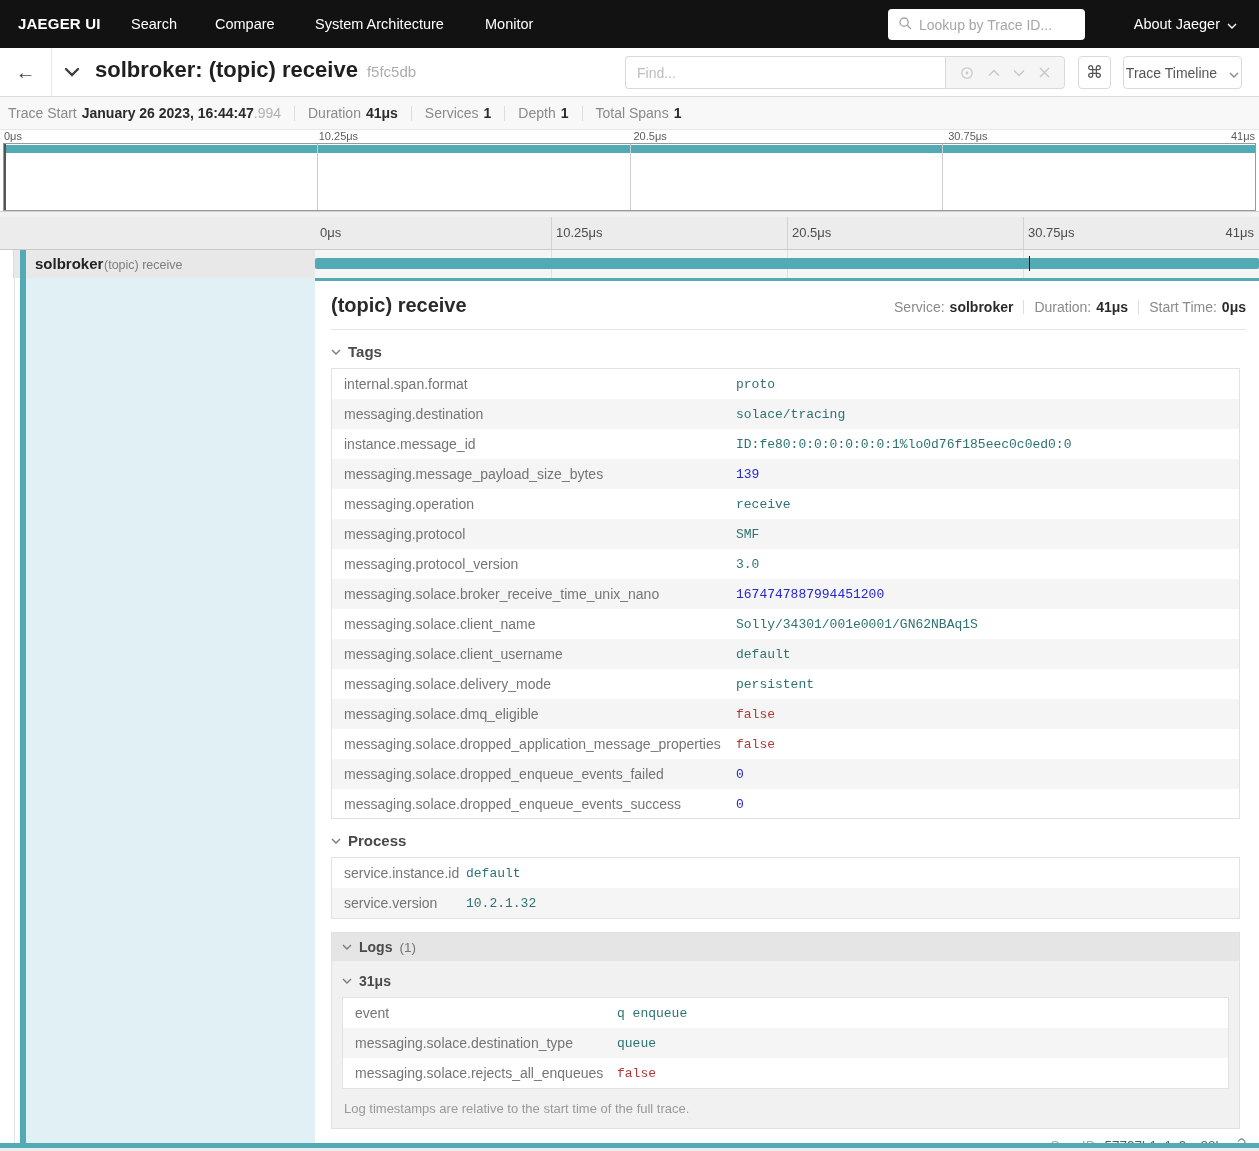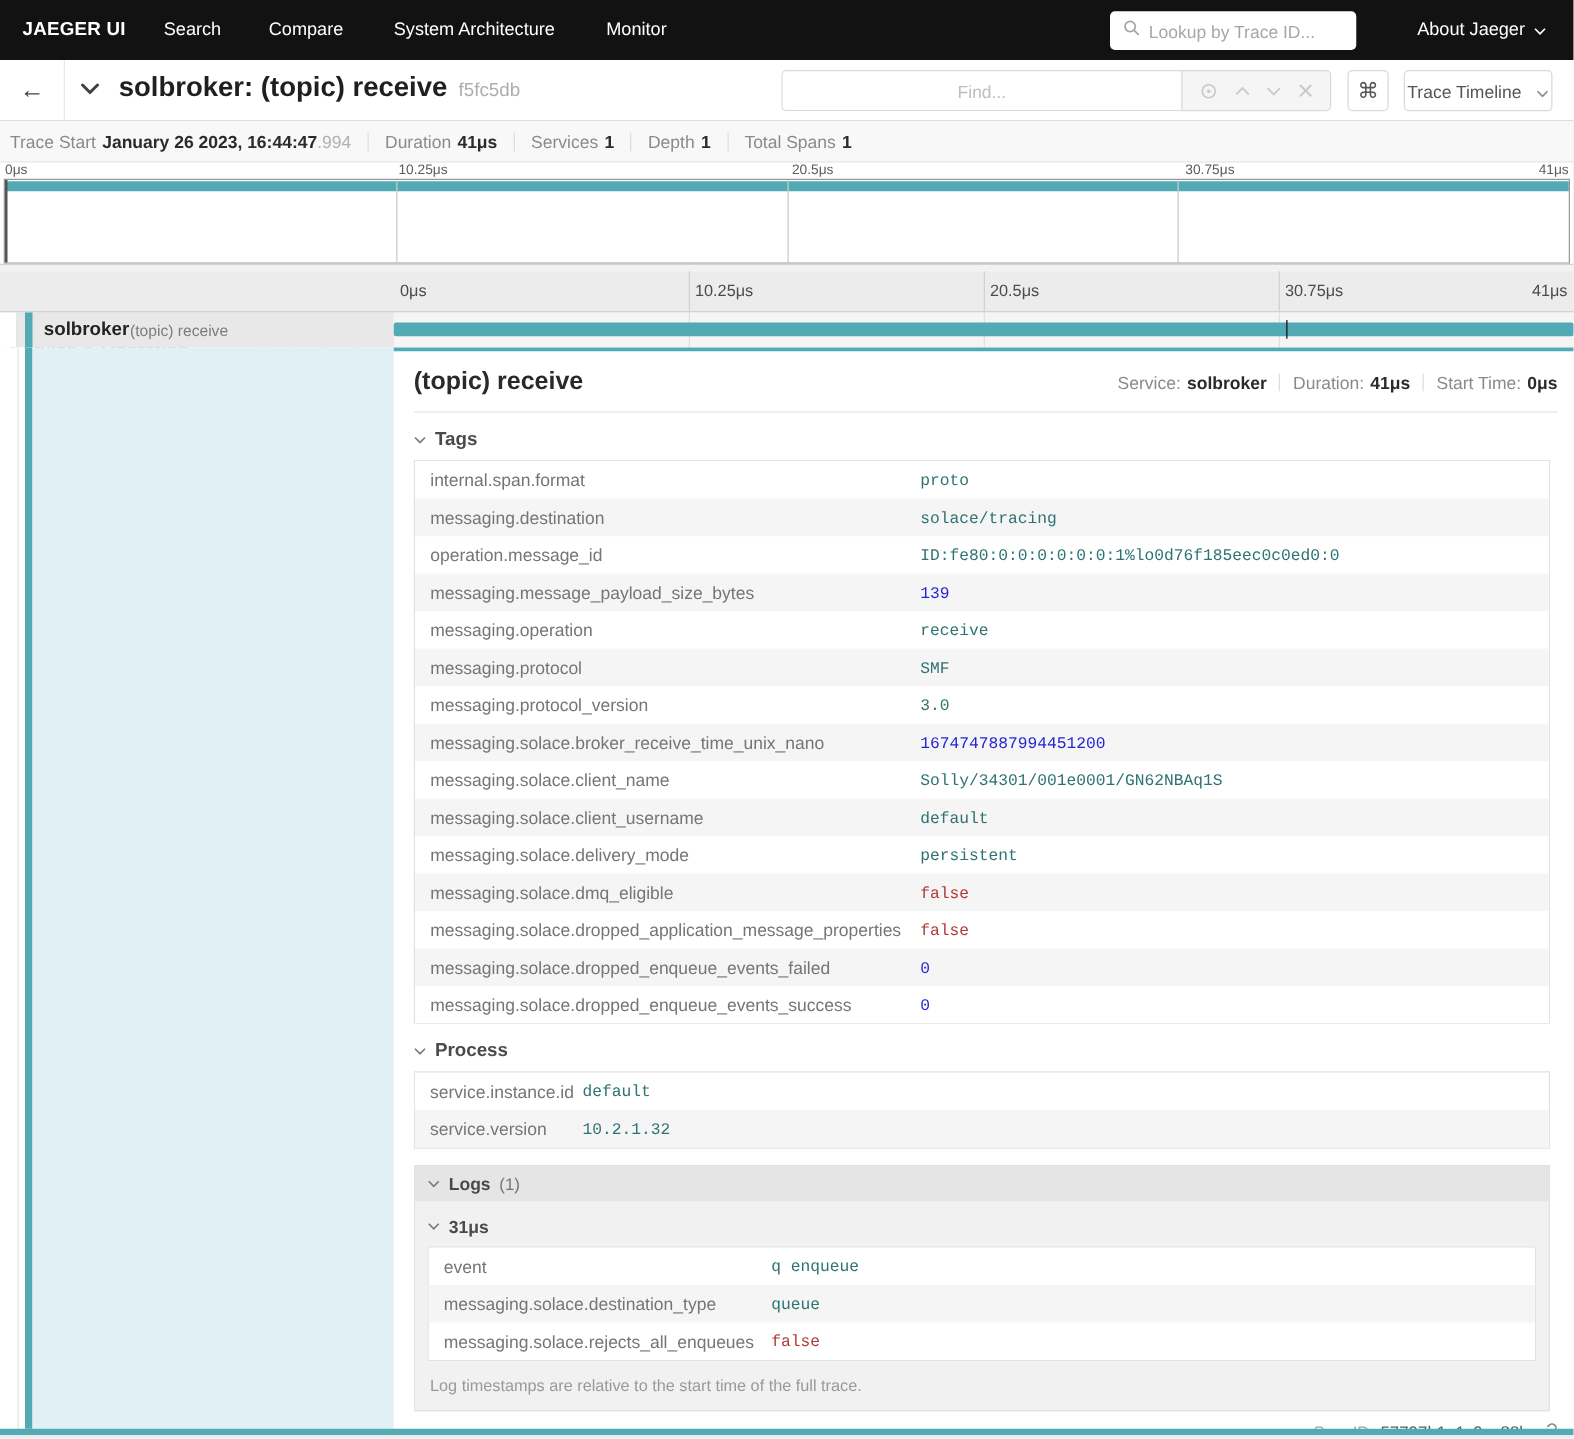--- a/index.html
+++ b/index.html
@@ -19,21 +19,21 @@
 
   
   .subheader { position:absolute; top:48px; left:0; width:100%; height:49px; background:#fff; border-bottom:1px solid #dcdcdc; }
   .backbtn { position:absolute; left:0; top:0; width:52px; height:48px; border-right:1px solid #e8e8e8;
              display:flex; align-items:center; justify-content:center; font-size:20px; color:#444; cursor:pointer; }
   .collapse-toggle { position:absolute; left:64px; top:15px; cursor:pointer; color:#3f3f3f; }
   .trace-title { position:absolute; left:95px; top:9px; font-size:22px; font-weight:700; color:#1f1f1f; white-space:nowrap; }
   .trace-title .tid { font-size:15px; font-weight:400; color:#adadad; margin-left:9px; }
   .findwrap { position:absolute; left:625px; top:8px; height:33px; display:flex; }
   .find-input { width:320px; height:33px; border:1px solid #d9d9d9; border-right:none; border-radius:4px 0 0 4px;
-                padding:12px 11px; font-size:14px; color:#444; outline:none; font-family:"Liberation Sans", sans-serif;text-align:center; }
+                padding:12px 11px; font-size:14px; color:#444; outline:none; font-family:"Liberation Sans", sans-serif; }
   .find-input::placeholder { color:#bdbdbd; }
   .find-tools { width:120px; height:33px; background:#f5f5f5; border:1px solid #d9d9d9; border-radius:0 4px 4px 0;
                 display:flex; align-items:center; justify-content:space-evenly; color:#c9c9c9; }
   .find-tools .ticon { display:flex; align-items:center; cursor:pointer; }
   .cmdbtn { position:absolute; left:1078px; top:8px; width:33px; height:33px; border:1px solid #d9d9d9; border-radius:4px;
             background:#fff; display:flex; align-items:center; justify-content:center; font-size:17px; color:#555; cursor:pointer; }
   .viewselect { position:absolute; left:1123px; top:8px; width:119px; height:33px; border:1px solid #d9d9d9; border-radius:4px;
                 background:#fff; display:flex; align-items:center; justify-content:center; gap:12px; font-size:14px; color:#555; cursor:pointer; }
 
   
@@ -340,21 +340,21 @@
     <div class="kvtable kv-scroll tags-table">
         <div class="kv-row">
           <div class="kv-key">internal.span.format</div>
           <div class="kv-val v-string">proto</div>
         </div>
         <div class="kv-row">
           <div class="kv-key">messaging.destination</div>
           <div class="kv-val v-string">solace/tracing</div>
         </div>
         <div class="kv-row">
-          <div class="kv-key">operation.message_id</div>
+          <div class="kv-key">instance.message_id</div>
           <div class="kv-val v-string">ID:fe80:0:0:0:0:0:0:1%lo0d76f185eec0c0ed0:0</div>
         </div>
         <div class="kv-row">
           <div class="kv-key">messaging.message_payload_size_bytes</div>
           <div class="kv-val v-number">139</div>
         </div>
         <div class="kv-row">
           <div class="kv-key">messaging.operation</div>
           <div class="kv-val v-string">receive</div>
         </div>

